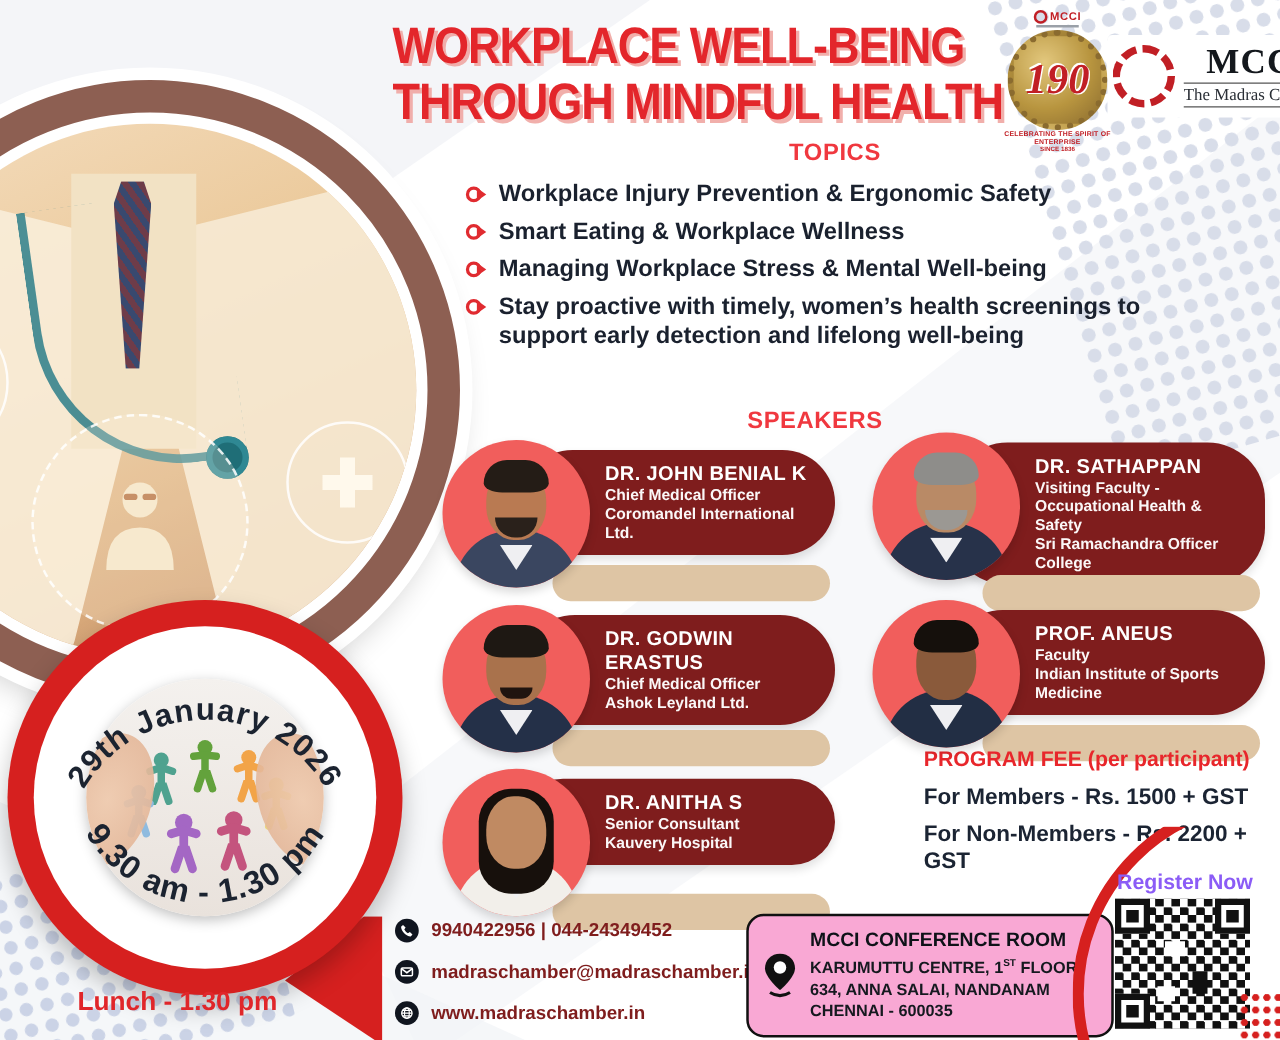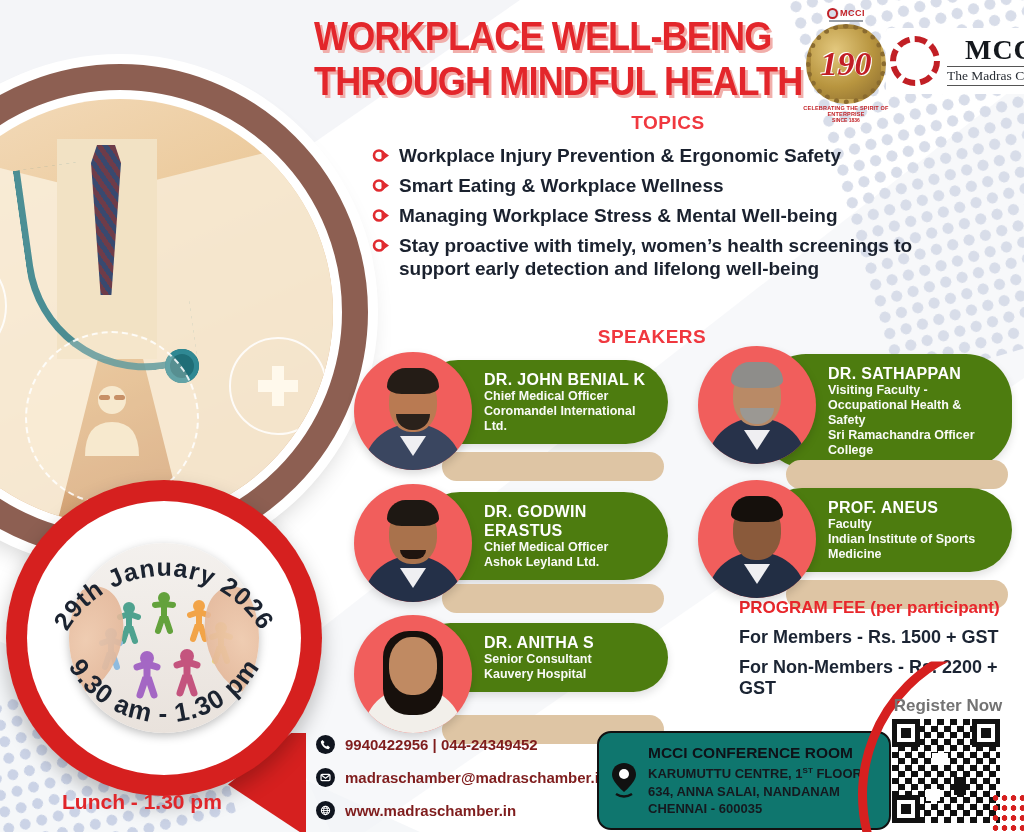--- a/index.html
+++ b/index.html
@@ -68,21 +68,21 @@
     border-top:1.5px solid #555;border-bottom:1.5px solid #555;padding:1px 0;margin-top:2px;white-space:nowrap;}
   
   .topics{position:absolute;left:372px;top:112px;width:592px;}
   .sec-heading{color:#F0383F;font-weight:bold;font-size:19px;text-align:center;letter-spacing:.5px;}
   .topic-list{margin-top:10px;display:flex;flex-direction:column;gap:7px;}
   .topic-item{display:flex;gap:9px;font-size:19px;line-height:23px;font-weight:bold;color:#1A212E;}
   .topic-item svg{flex:0 0 auto;margin-top:3px;}
   
   .speakers-heading{position:absolute;left:372px;top:326px;width:560px;}
   .card{position:absolute;width:314px;height:132px;}
-  .pill{position:absolute;left:62px;top:8px;right:0;background:#4d7c0f;border-radius:46px;
+  .pill{position:absolute;left:62px;top:8px;right:0;background:#7f1d1d;border-radius:46px;
     padding:10px 12px 10px 68px;color:#fff;box-shadow:0 4px 8px rgba(0,0,0,.12);}
   .pill .s-name{font-size:16px;font-weight:bold;letter-spacing:.3px;line-height:19px;}
   .pill .s-line{font-size:12.5px;font-weight:bold;line-height:15px;opacity:.97;}
   .beige{position:absolute;left:88px;right:4px;height:29px;background:#DEC5A4;border-radius:16px;}
   .beige-std{top:100px;}
   .beige-tall{top:114px;}
   .photo{position:absolute;left:0;top:0;width:118px;height:118px;border-radius:50%;overflow:hidden;
     background:#F15E5C;z-index:2;box-shadow:0 4px 8px rgba(0,0,0,.15);}
   .photo .suit{position:absolute;left:50%;bottom:-6px;transform:translateX(-50%);width:100px;height:52px;
     background:var(--suit,#2B3650);border-radius:48px 48px 0 0;}
@@ -114,28 +114,28 @@
   .arc-txt{font-family:"Liberation Sans",sans-serif;font-weight:bold;fill:#1B2330;}
   .tail{position:absolute;left:228px;top:733px;width:78px;height:99px;background:#D6201F;
     clip-path:polygon(0 52%,81% 0,100% 0,100% 100%,92% 100%);}
   .lunch{position:absolute;left:62px;top:790px;font-size:21px;font-weight:bold;color:#E0262A;}
   
   .contact{position:absolute;left:316px;top:735px;display:flex;flex-direction:column;gap:14px;}
   .c-row{display:flex;align-items:center;gap:10px;font-size:15px;font-weight:bold;color:#7f1d1d;}
   .c-icon{width:19px;height:19px;border-radius:50%;background:#10151F;display:flex;align-items:center;
     justify-content:center;flex:0 0 auto;}
   
-  .venue{position:absolute;left:597px;top:731px;width:294px;height:99px;background:#0f766e;
+  .venue{position:absolute;left:597px;top:731px;width:294px;height:99px;background:#f9a8d4;
     border:2.5px solid #111;border-radius:14px;display:flex;align-items:center;gap:9px;padding:0 10px;box-sizing:border-box;}
   .venue-name{font-size:15.5px;font-weight:bold;color:#0E1218;}
   .venue-line{font-size:13px;font-weight:bold;color:#15191F;line-height:17px;}
   .venue-line sup{font-size:8px;}
   
   .register{position:absolute;left:890px;top:696px;width:116px;text-align:center;
-    font-size:17px;font-weight:bold;color:#737373;}
+    font-size:17px;font-weight:bold;color:#8b5cf6;}
   .qr{position:absolute;left:892px;top:719px;width:108px;height:104px;background:#fff;
     background-image:conic-gradient(#111 25%,#fff 0 50%,#111 0 75%,#fff 0);background-size:13px 13px;}
   .finder{position:absolute;width:18px;height:18px;border:5px solid #111;background:#fff;}
   .finder::after{content:"";position:absolute;left:4px;top:4px;width:10px;height:10px;background:#111;}
   .f-tl{left:0;top:0;} .f-tr{right:0;top:0;} .f-bl{left:0;bottom:0;}
   .qr-patch{position:absolute;background:#fff;}
   .red-arc{position:absolute;left:858px;top:636px;width:300px;height:300px;border:9px solid #D6201F;
     border-radius:50%;clip-path:polygon(0 8%,46% 8%,30% 100%,0 100%);}
 </style>
 </head>

